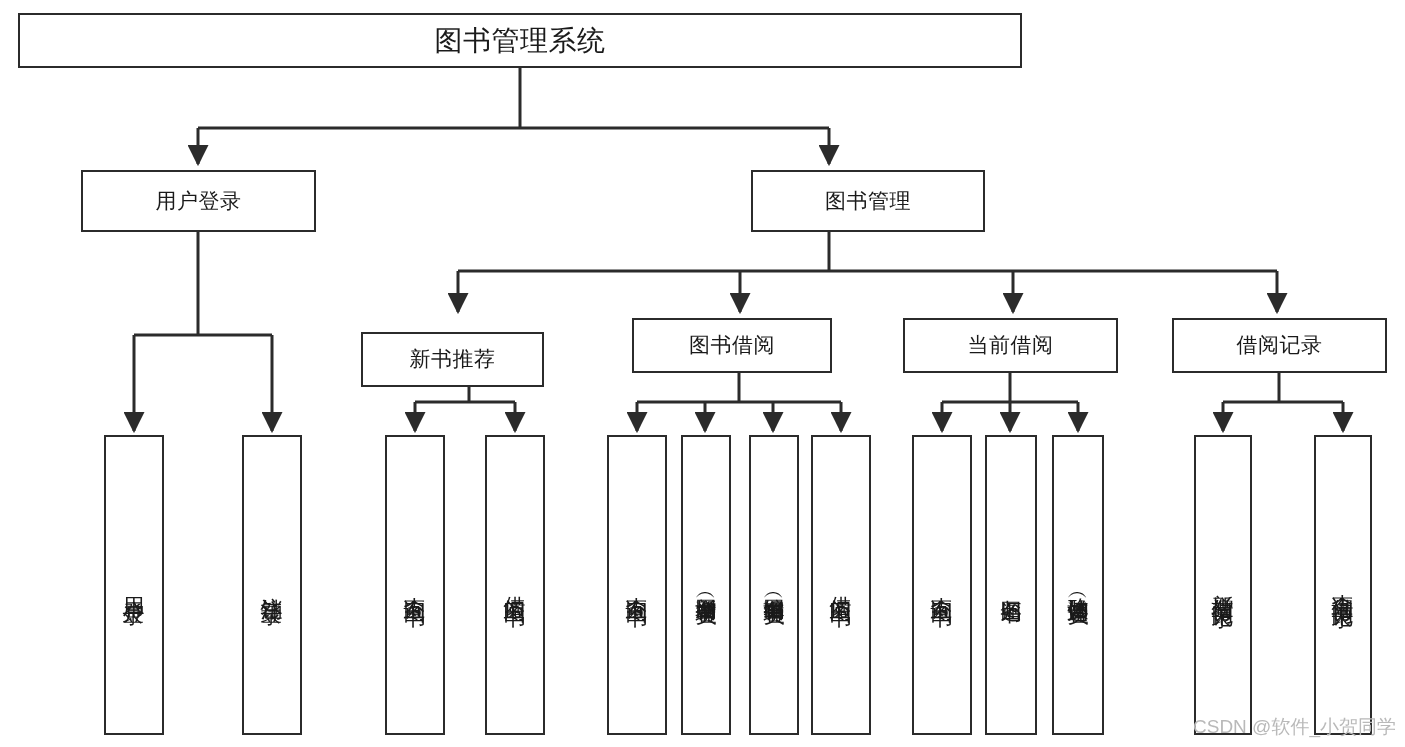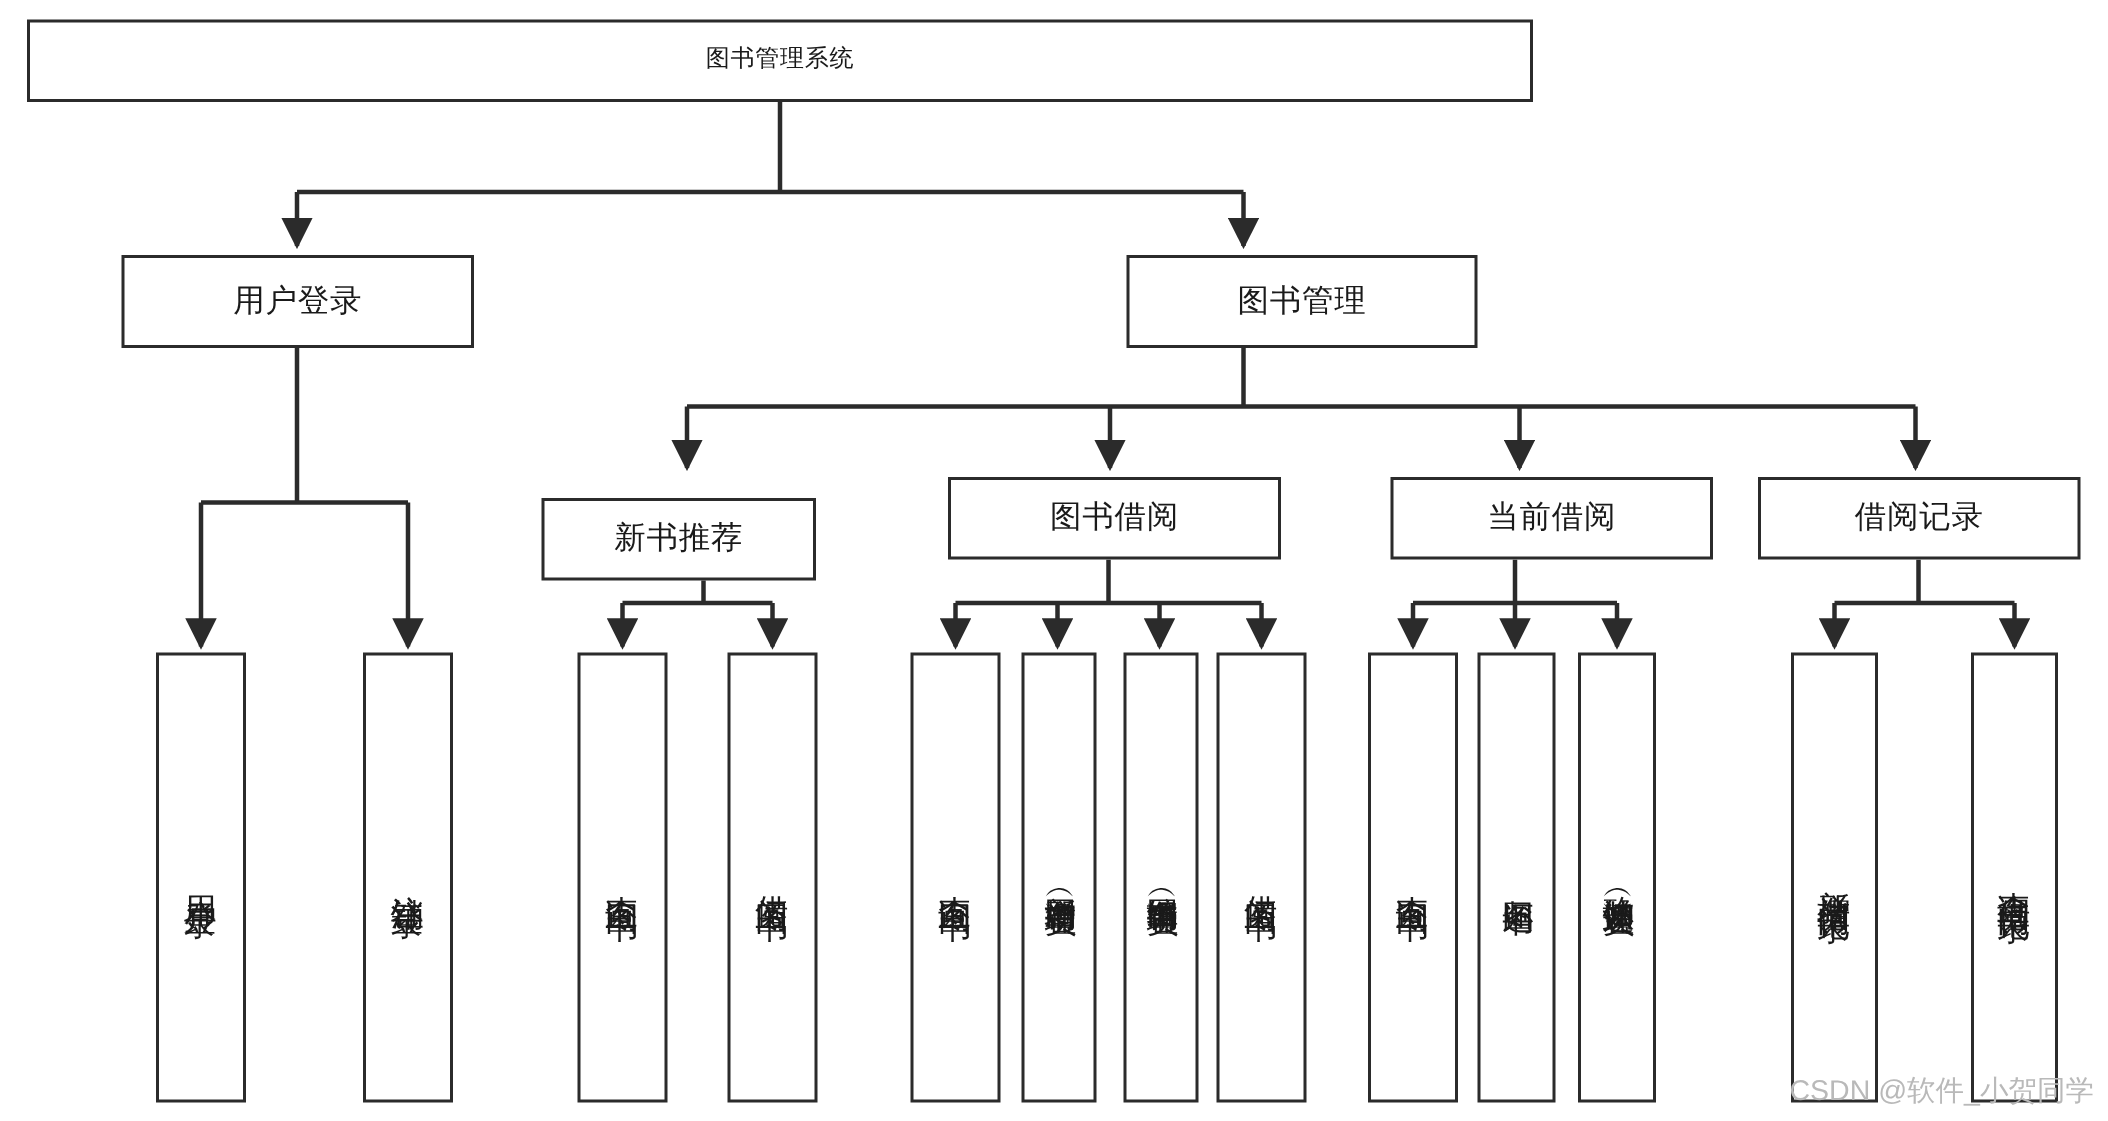--- a/index.html
+++ b/index.html
@@ -42,21 +42,21 @@
     text-align: center;
     line-height: 1.18;
     letter-spacing: 0.5px;
   }
   
   .node.horizontal .node-label {
     font-size: 21px;
     white-space: nowrap;
   }
   .node.root .node-label {
-    font-size: 16px;
+    font-size: 28px;
   }
   
   .node.vertical {
     align-items: center;
     justify-content: center;
     padding: 4px 0;
   }
   .node.vertical .node-label {
     writing-mode: vertical-rl;
     text-orientation: upright;
@@ -142,24 +142,24 @@
   <div class="node horizontal" style="left:81px; top:170px; width:235px; height:62px;">
     <span class="node-label">用户登录</span>
   </div>
   <div class="node horizontal" style="left:712px; top:170px; width:234px; height:62px;margin-left:39px;">
     <span class="node-label">图书管理</span>
   </div>
 
   <div class="node horizontal" style="left:361px; top:332px; width:183px; height:55px;">
     <span class="node-label">新书推荐</span>
   </div>
-  <div class="node horizontal" style="left:632px; top:318px; width:222px; height:55px;">
+  <div class="node horizontal" style="left:632px; top:318px; width:200px; height:55px;">
     <span class="node-label">图书借阅</span>
   </div>
-  <div class="node horizontal" style="left:903px; top:318px; width:215px; height:55px;margin-left:24px;">
+  <div class="node horizontal" style="left:903px; top:318px; width:215px; height:55px;">
     <span class="node-label">当前借阅</span>
   </div>
   <div class="node horizontal" style="left:1172px; top:318px; width:215px; height:55px;">
     <span class="node-label">借阅记录</span>
   </div>
 
   <div class="node vertical" style="left:104px; top:435px; width:60px; height:300px;">
     <span class="node-label">用户登录</span>
   </div>
   <div class="node vertical" style="left:242px; top:435px; width:60px; height:300px;">

